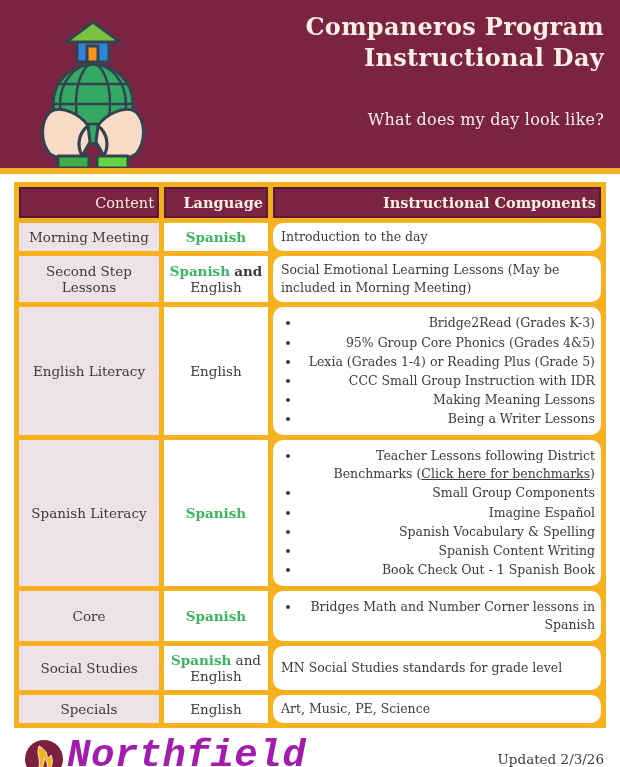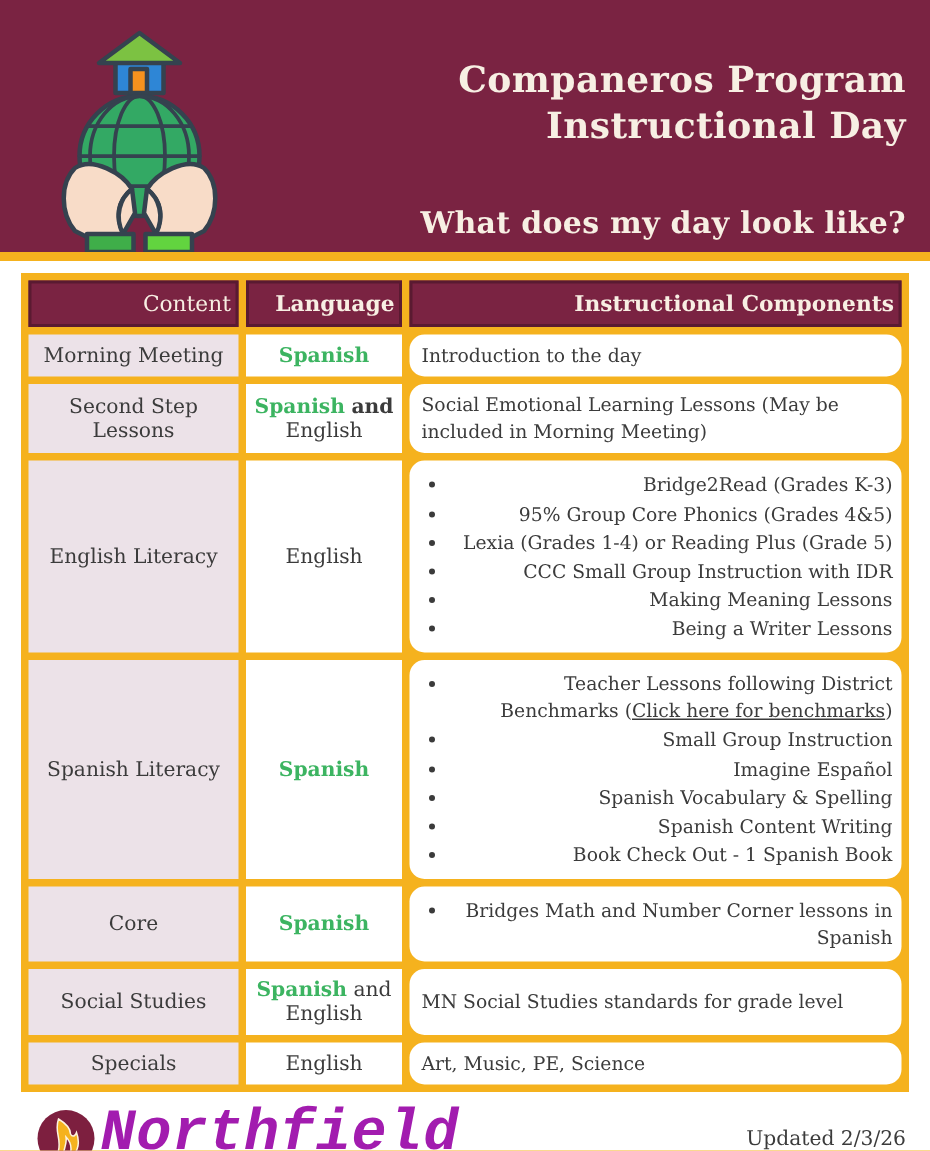--- a/index.html
+++ b/index.html
@@ -6,23 +6,23 @@
   body {
     width:620px; height:767px; background:#ffffff;
     font-family:"DejaVu Serif", serif; color:#3b3b3b; overflow:hidden;
   }
   
   .banner {
     position:relative; height:174px; background:#7a2342;
     border-bottom:6px solid #F5B21E;
   }
   .banner-logo { position:absolute; left:32px; top:18px; }
-  .titles { position:absolute; right:16px; top:38px; text-align:right; color:#f7efe3; }
+  .titles { position:absolute; right:16px; top:12px; text-align:right; color:#f7efe3; }
   .title-line { font-size:24px; line-height:1.28; letter-spacing:0.3px; font-weight:600; }
-  .subtitle { margin-top:37px; font-size:20px; font-weight:700; letter-spacing:0.2px; }
+  .subtitle { margin-top:37px; font-size:16px; font-weight:400; letter-spacing:0.2px; }
   
   .table-wrap { margin:8px 14px 0 14px; }
   table {
     width:100%; border-collapse:separate; border-spacing:5px;
     background:#F5B21E; table-layout:fixed;
   }
   col.c1 { width:140px; } col.c2 { width:104px; }
   th {
     background:#7a2342; border:2px solid #5a1a31; color:#f8efe3;
     font-size:14.5px; font-weight:normal; padding:5px 3px; text-align:right;
@@ -132,21 +132,21 @@
             <li>Being a Writer Lessons</li>
           </ul>
         </td>
       </tr>
       <tr>
         <td class="c-content">Spanish Literacy</td>
         <td class="c-lang"><span class="green bold">Spanish</span></td>
         <td class="c-comp">
           <ul class="bullets">
             <li><span>Teacher Lessons following District Benchmarks (</span><a class="bench-link">Click here for benchmarks</a><span>)</span></li>
-            <li>Small Group Instruction</li>
+            <li>Small Group Components</li>
             <li>Imagine Español</li>
             <li>Spanish Vocabulary &amp; Spelling</li>
             <li>Spanish Content Writing</li>
             <li>Book Check Out - 1 Spanish Book</li>
           </ul>
         </td>
       </tr>
       <tr>
         <td class="c-content">Core</td>
         <td class="c-lang"><span class="green bold">Spanish</span></td>

